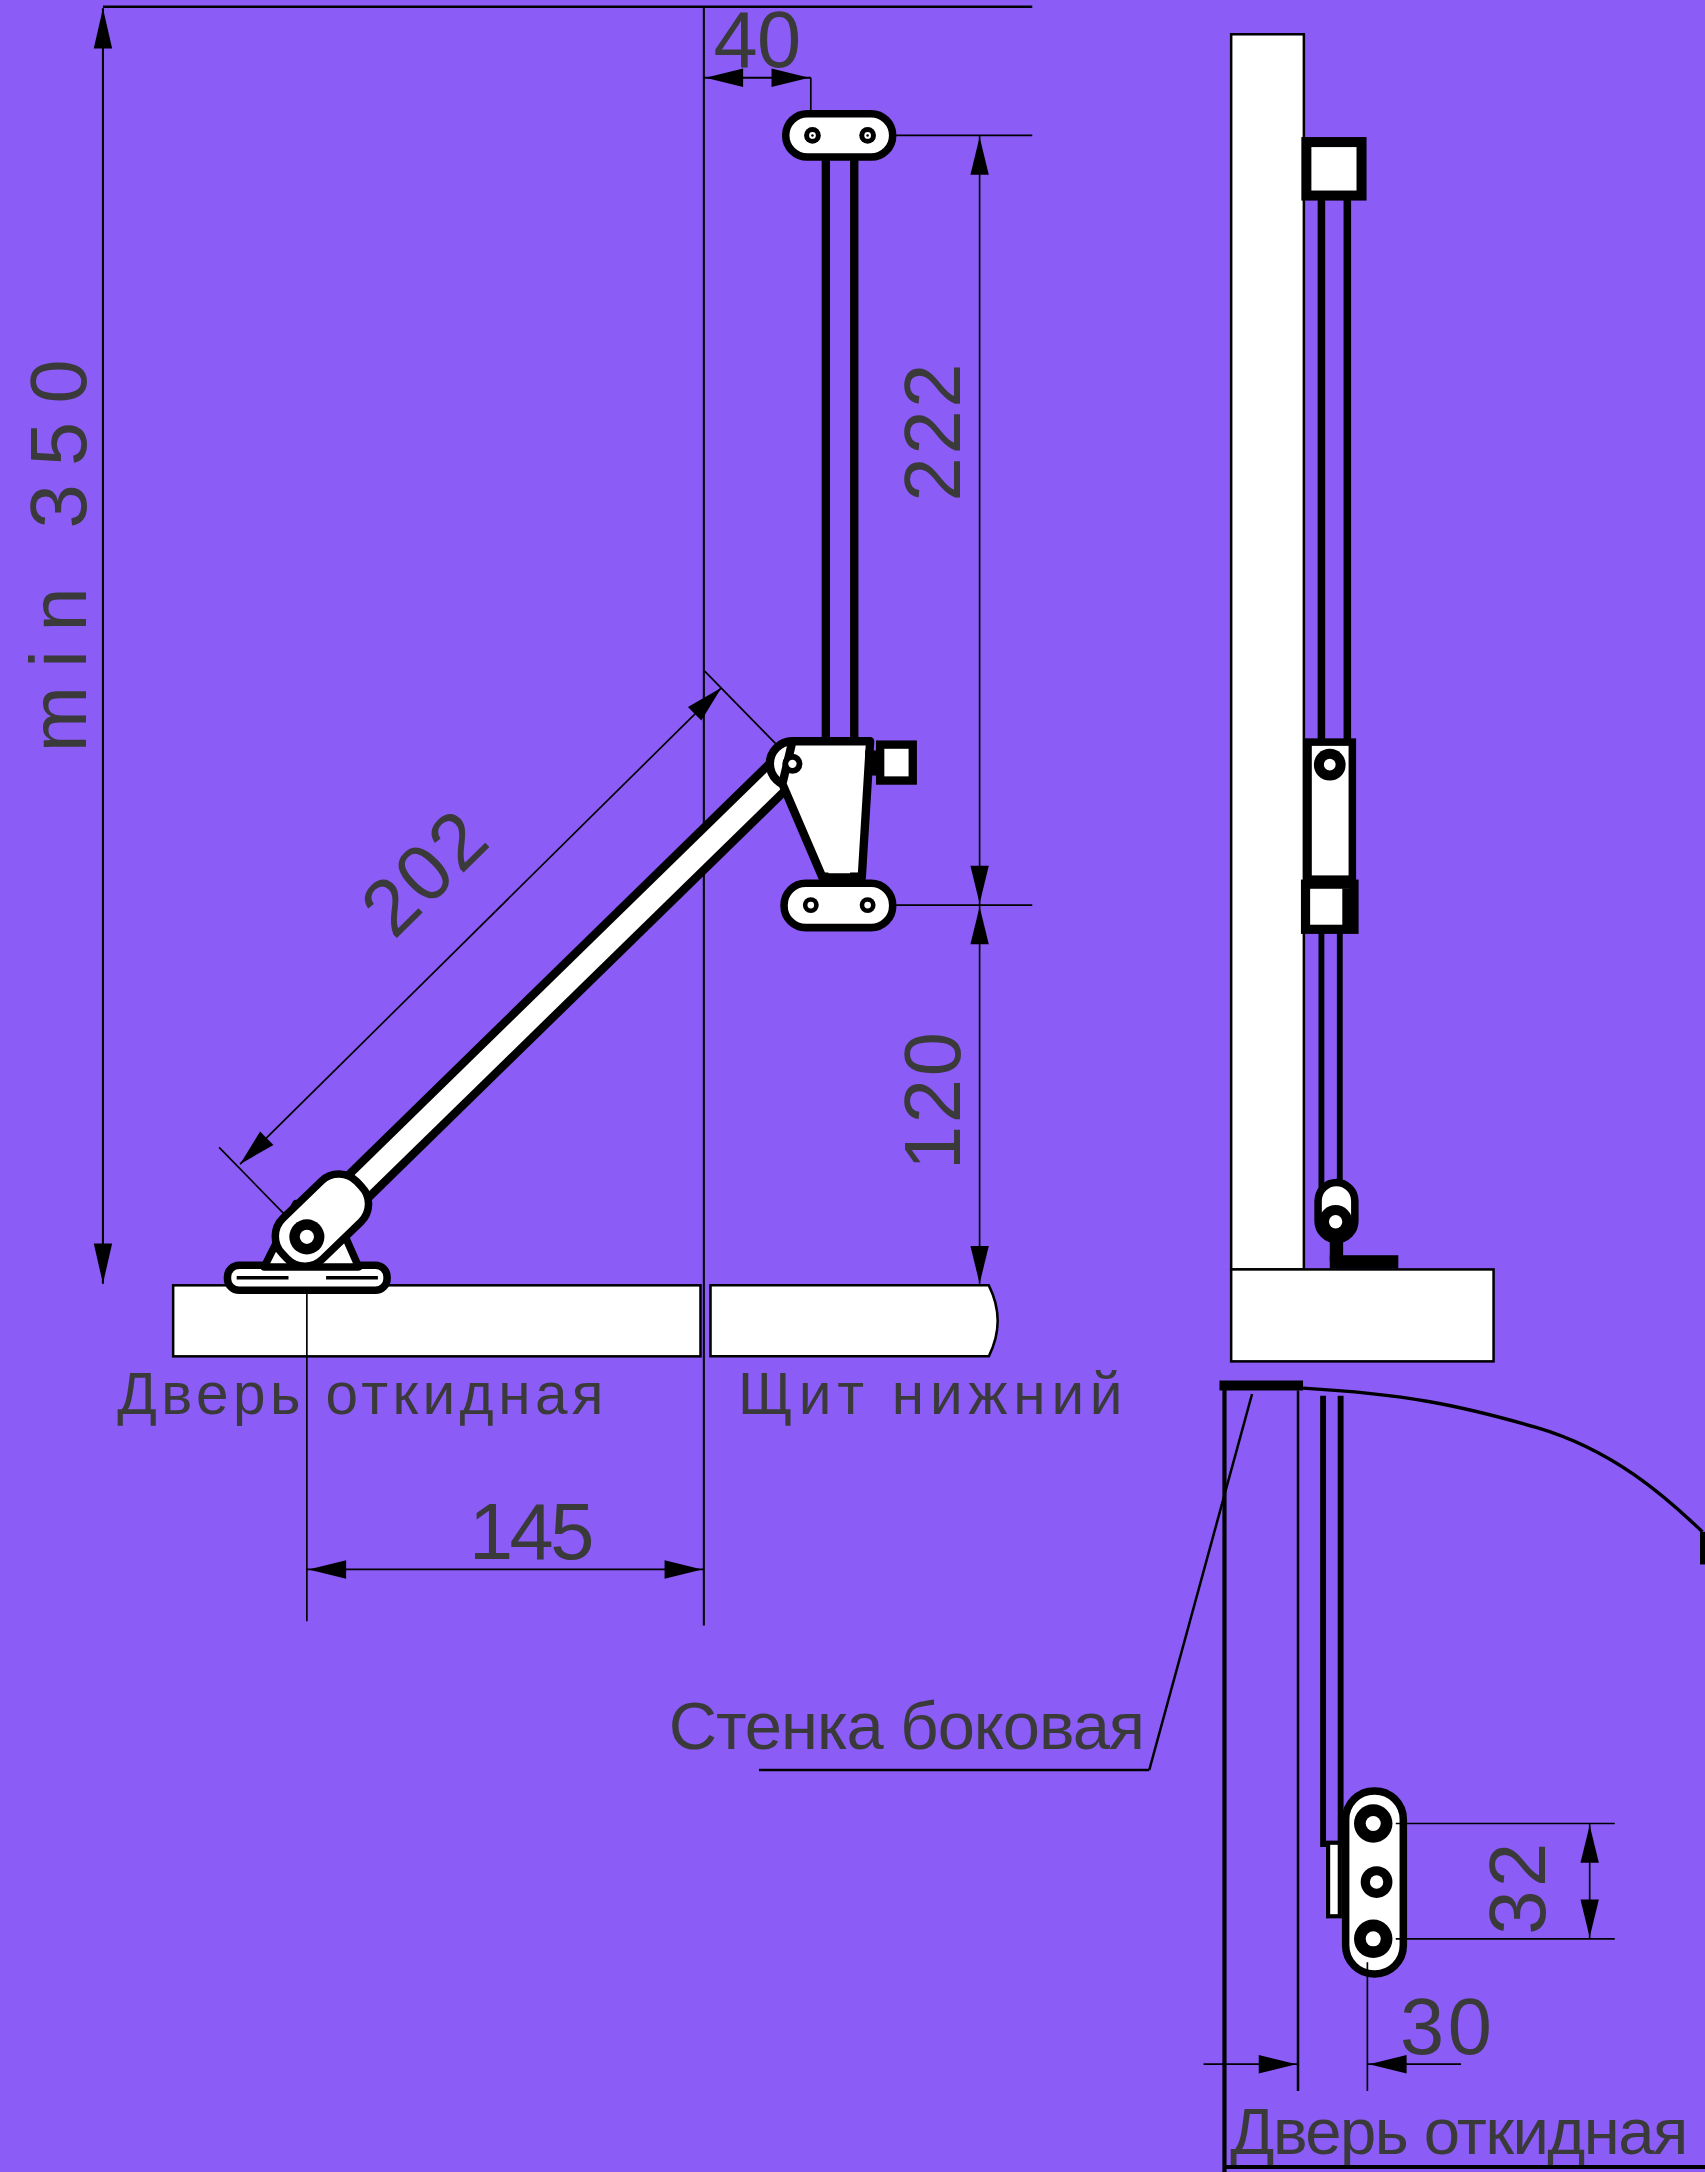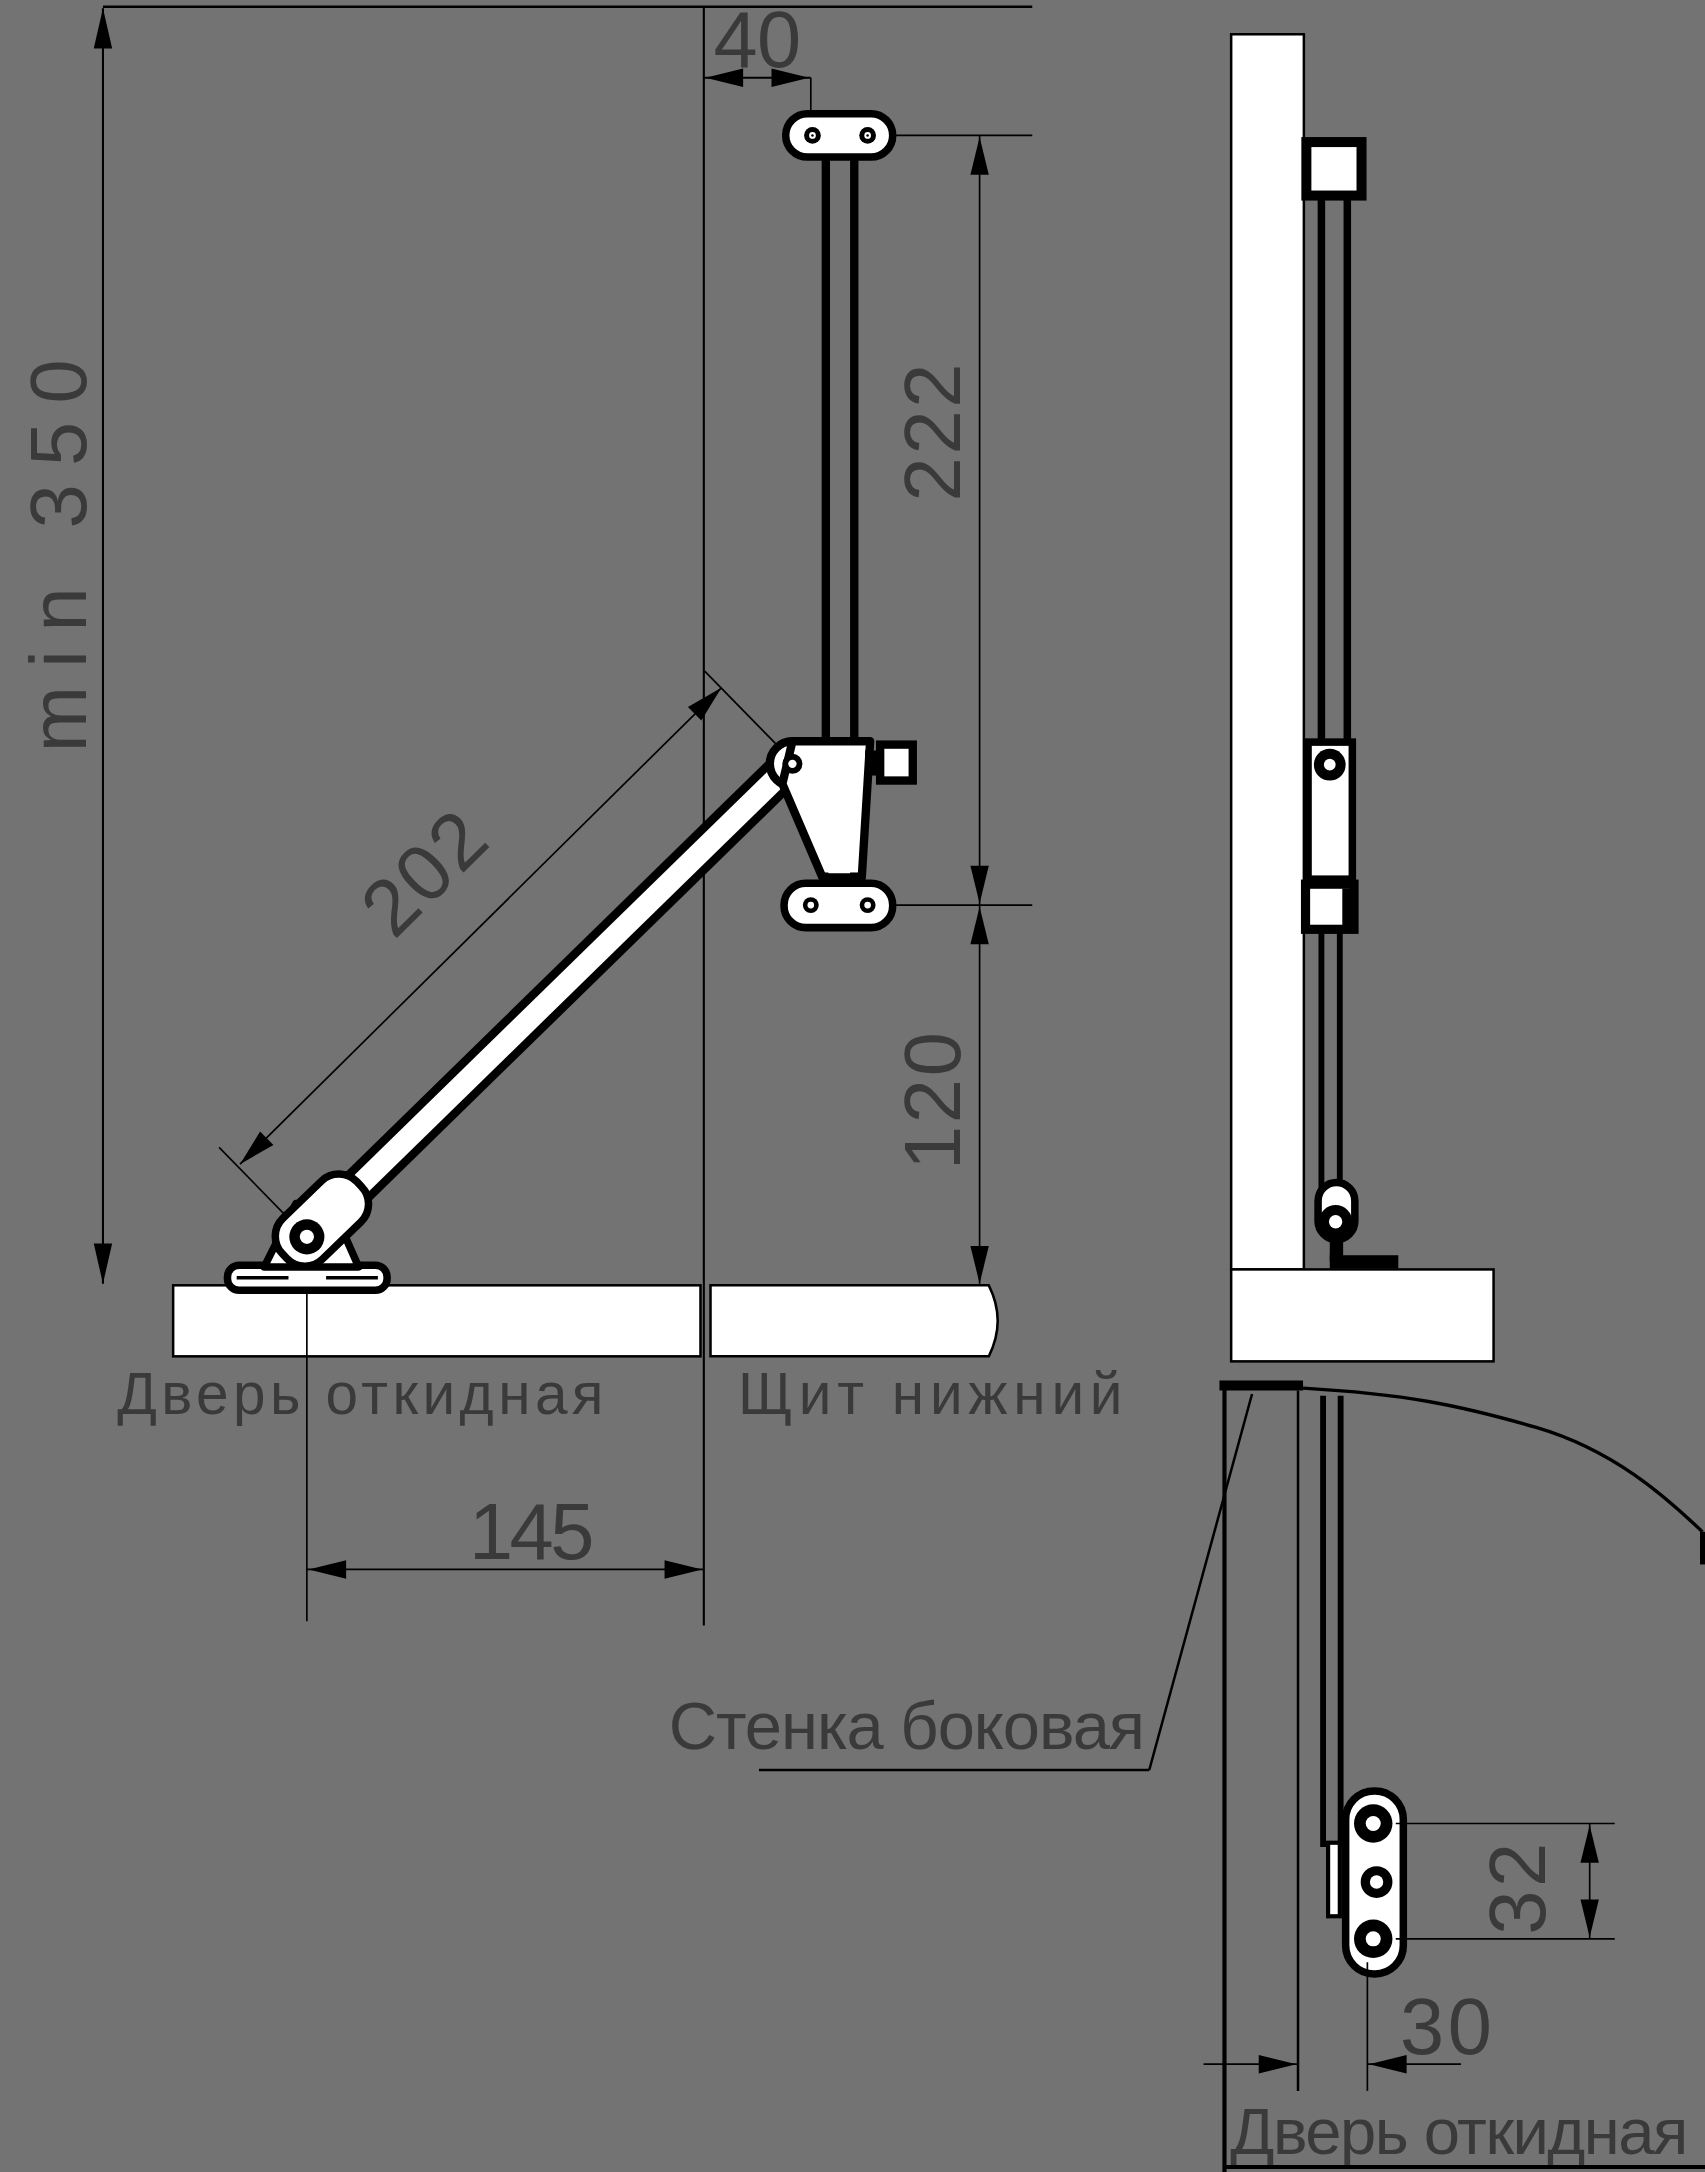--- a/index.html
+++ b/index.html
@@ -1,16 +1,16 @@
 <!DOCTYPE html>
 <html style="font-size:13.4px"><head>
 <meta charset="utf-8">
 <style>
   html,body{margin:0;padding:0;background:#ffffff;}
-  .sheet{width:1706px;height:2172px;position:relative;background:#737373;overflow:hidden;}
+  .sheet{width:1706px;height:2172px;position:relative;background:#8b5cf6;overflow:hidden;}
   svg{display:block;}
   text{font-family:"Liberation Sans","DejaVu Sans",sans-serif;fill:#3a3a3a;}
   .dim{font-size:95px;}
   .lbl{font-size:70px;}
   .lbl2{font-size:80px;}
   .lbl3{font-size:78px;}
   line,path,rect,polyline{vector-effect:none;}
 </style>
 </head>
 <body>

